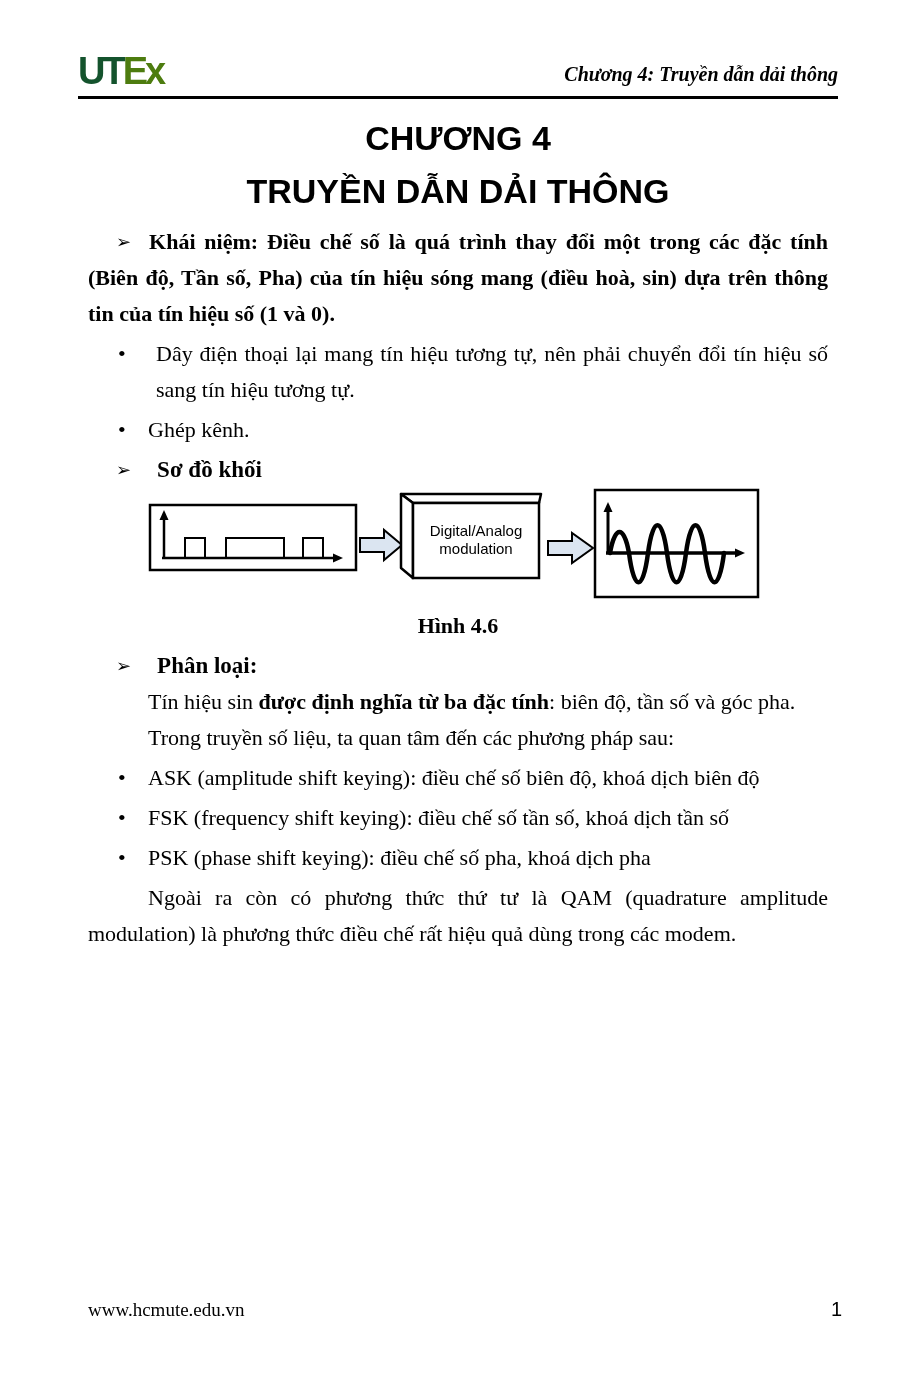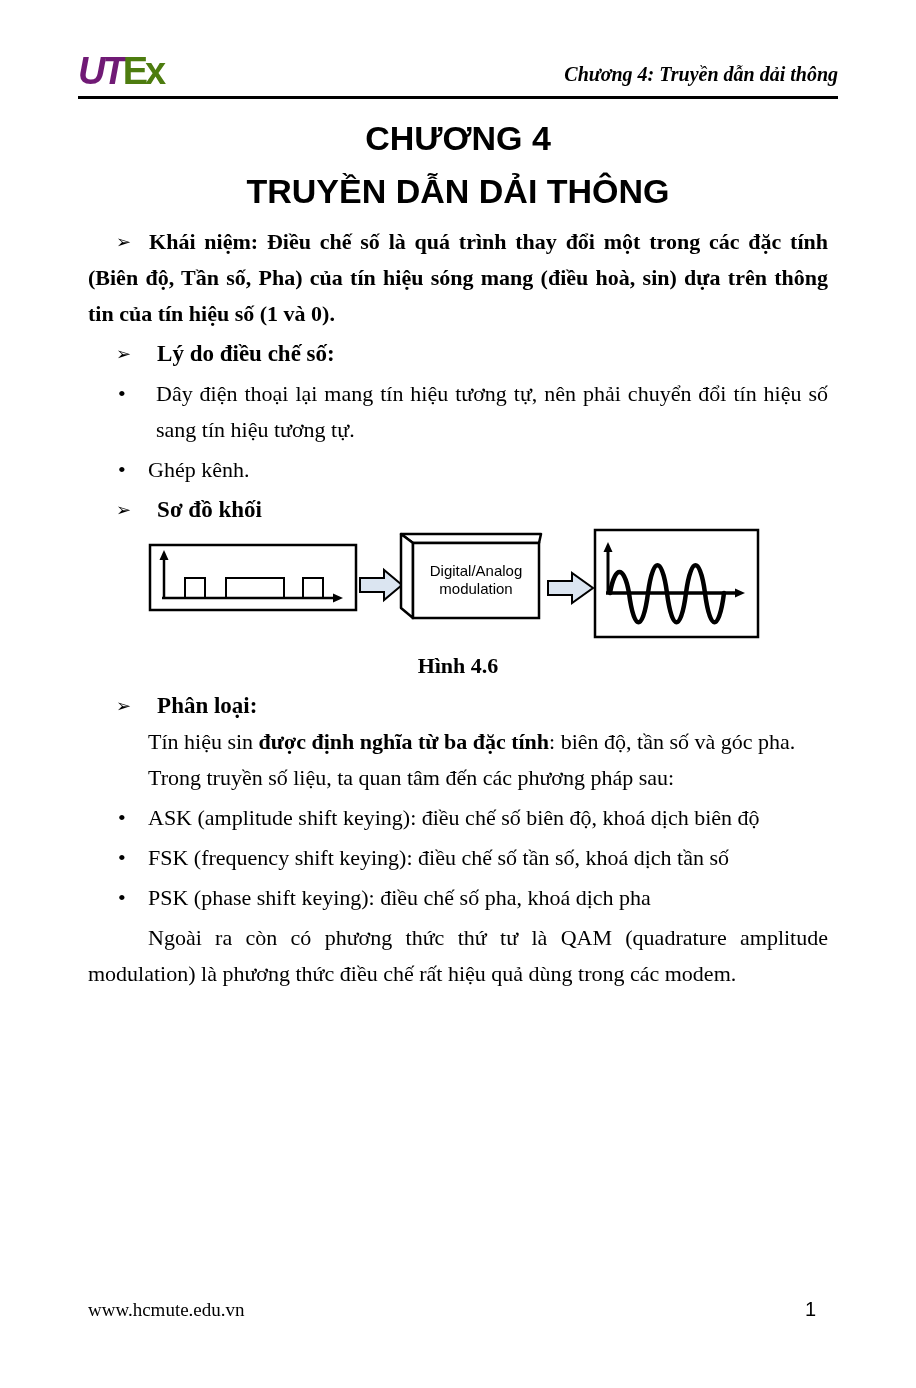--- a/index.html
+++ b/index.html
@@ -20,21 +20,21 @@
     top: 0; left: 78px;
     width: 760px; height: 99px;
     border-bottom: 3px solid #000;
   }
   .logo {
     position: absolute; left: 0; bottom: 6px;
     font-family: "Liberation Sans", sans-serif;
     font-weight: bold; font-size: 38px; line-height: 1;
     letter-spacing: -3px;
   }
-  .logo-a { color: #701a75; font-style: italic; }
+  .logo-a { color: #14532d; }
   .logo-b { color: #4d7c0f; }
   .running-title {
     position: absolute; right: 0; bottom: 10px;
     font-size: 20px; font-weight: bold; font-style: italic;
   }
   
   .content { position: absolute; top: 99px; left: 88px; width: 740px; }
   .title {
     margin-top: 13px;
     text-align: center;
@@ -73,21 +73,21 @@
   .figure-block { margin-top: 0; }
   .diagram { display: block; margin-left: 50px; }
   .fig-caption {
     text-align: center; font-weight: bold; font-size: 22px;
     line-height: 36px; margin-top: 6px;
   }
   .diag-label { font-family: "Liberation Sans", sans-serif; font-size: 15px; }
   
   .footer {
     position: absolute;
-    left: 88px; right: 100px; top: 1298px;
+    left: 88px; right: 74px; top: 1298px;
     display: flex; justify-content: space-between; align-items: baseline;
     font-size: 19px;
   }
   .page-num { font-family: "Liberation Sans", sans-serif; font-size: 20px; }
 </style>
 </head>
 <body>
 
 <div class="page">
 
@@ -103,23 +103,20 @@
     <h1 class="title">
       <span>CHƯƠNG 4</span>
       <span>TRUYỀN DẪN DẢI THÔNG</span>
     </h1>
 
 
     <p class="para bold-para justify">
       <span class="arrow-glyph in-para">➢</span><span>Khái niệm: Điều chế số là quá trình thay đổi một trong các đặc tính (Biên độ, Tần số, Pha) của tín hiệu sóng mang (điều hoà, sin) dựa trên thông tin của tín hiệu số (1 và 0).</span>
     </p>
 
-    <div class="arrow-heading">
-      <span class="arrow-glyph">➢</span><span>Lý do điều chế số:</span>
-    </div>
 
     <div class="dot-bullet justify">
       <span class="dot-glyph">•</span>
     </div>
 
     <p class="para note-para justify">Dây điện thoại lại mang tín hiệu tương tự, nên phải chuyển đổi tín hiệu số sang tín hiệu tương tự.</p>
 
     <div class="dot-bullet">
       <span class="dot-glyph">•</span><span>Ghép kênh.</span>
     </div>

